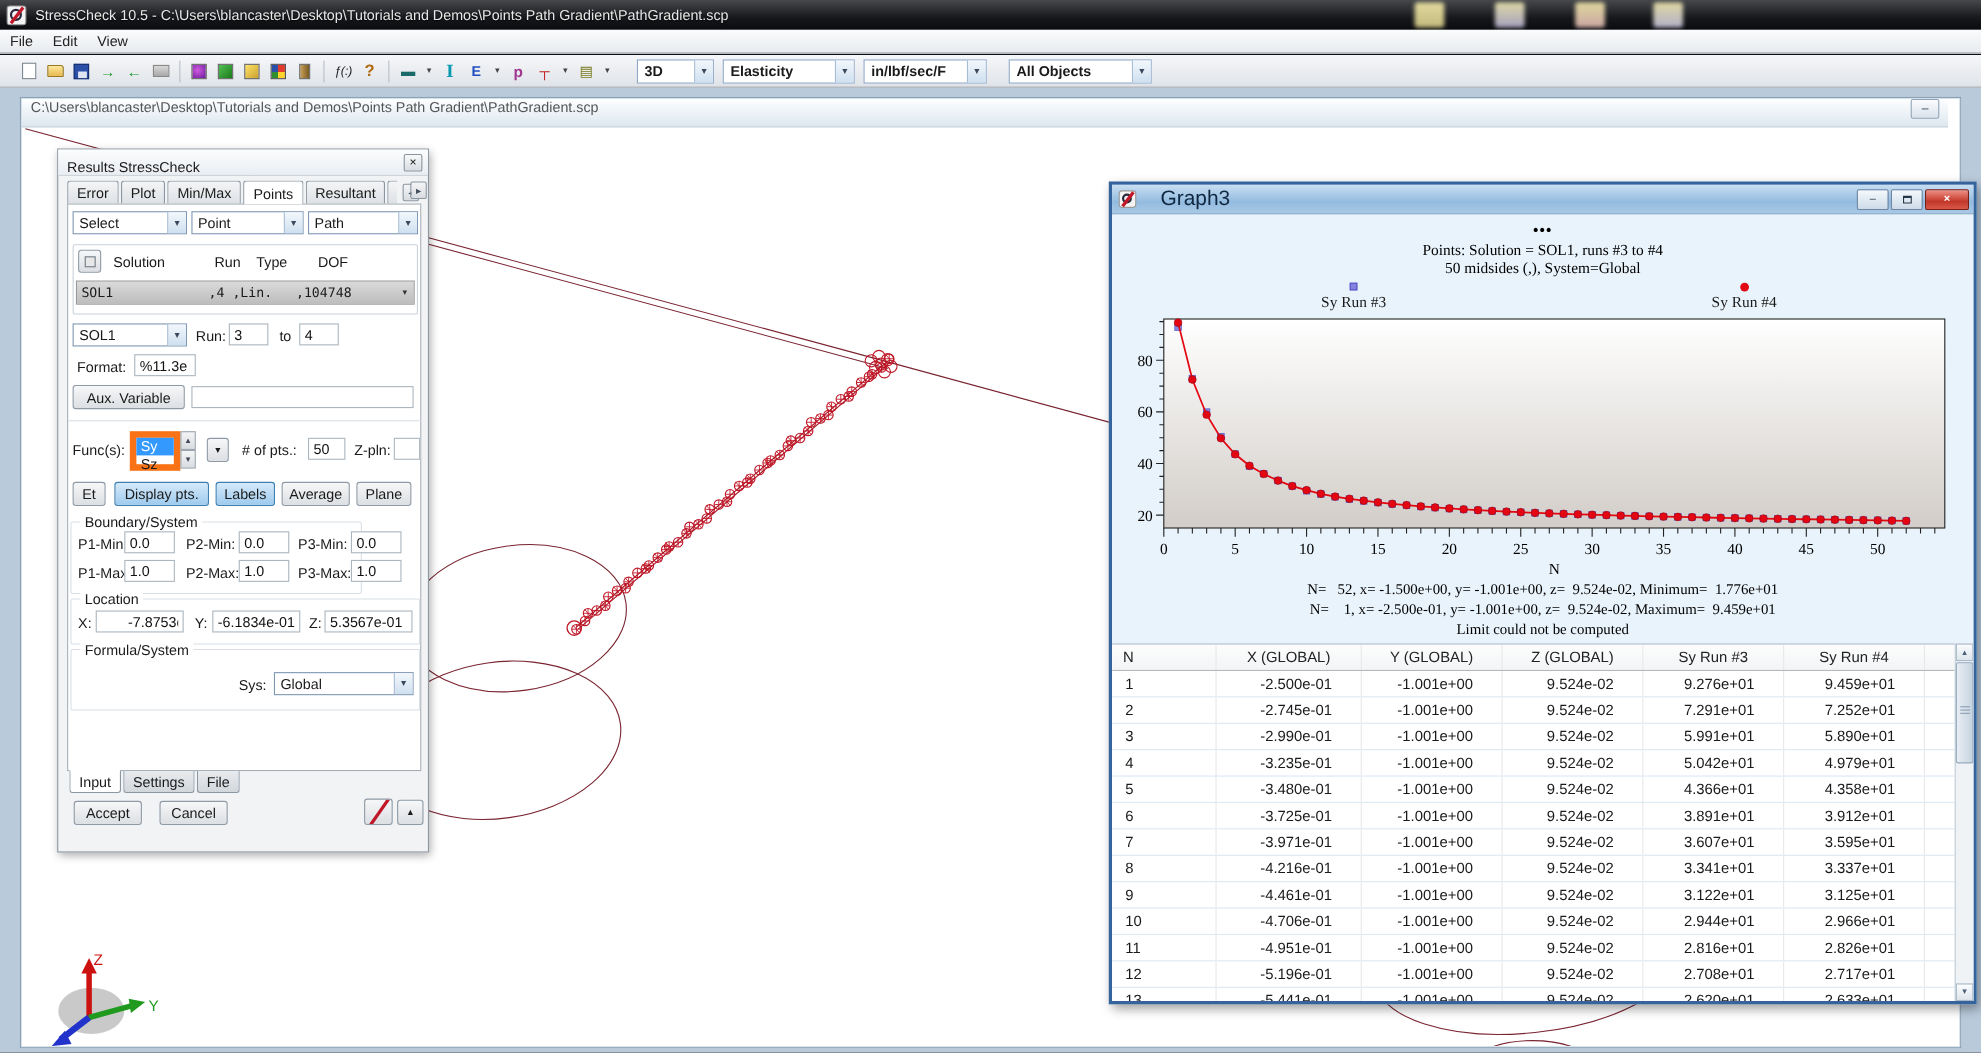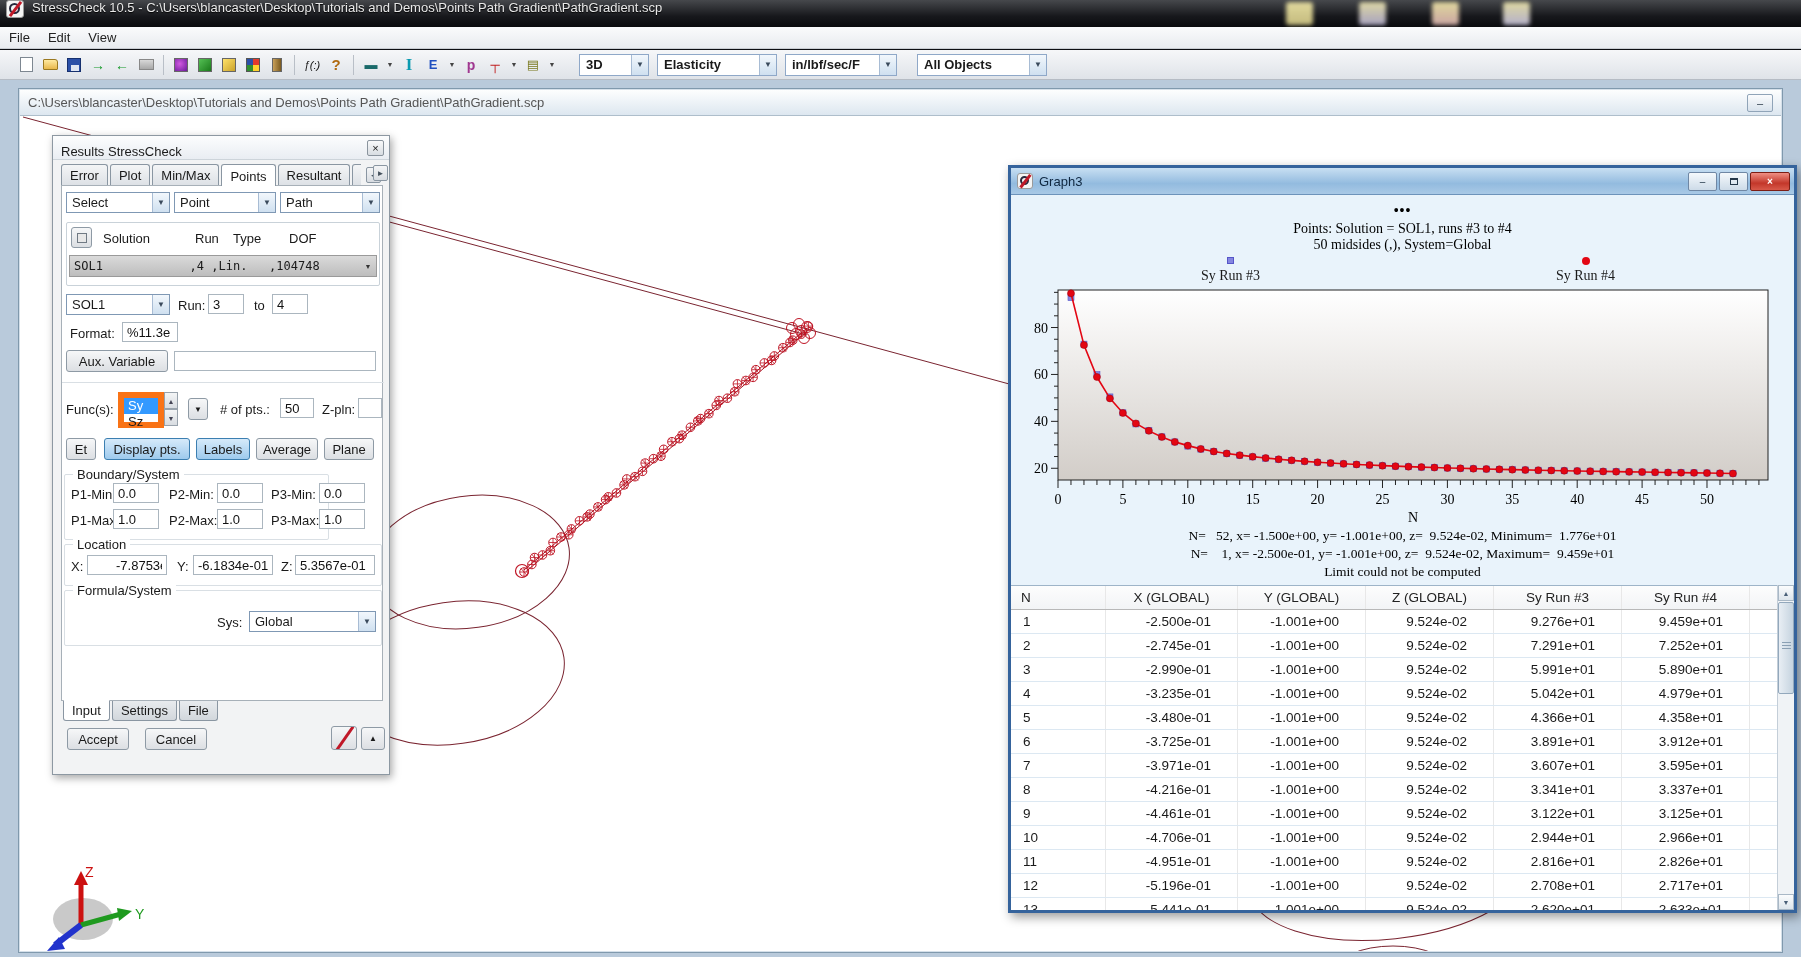--- a/index.html
+++ b/index.html
@@ -1,21 +1,21 @@
 <!DOCTYPE html>
 <html><head>
 <meta charset="utf-8">
 <style>
   * { margin:0; padding:0; box-sizing:border-box; }
   html,body { width:1801px; height:957px; overflow:hidden; }
   body { position:relative; background:#0c0e12; font-family:"Liberation Sans",sans-serif; font-size:13px; color:#1a1a1a; }
 
   
   #titlebar { position:absolute; left:0; top:0; width:1801px; height:27px;
-    background:linear-gradient(#46484c,#17181c 60%,#0a0b0e); display:flex; }
+    background:linear-gradient(#46484c,#17181c 60%,#0a0b0e); display:flex; align-items:center; }
   #titlebar .title { color:#e8e8e8; font-size:13px; margin-left:8px; text-shadow:0 1px 1px #000; }
   .sc-logo { width:18px; height:18px; margin-left:6px; background:#f4f4f4; border-radius:3px; position:relative; flex:0 0 auto; border:1px solid #9a9a9a; }
   .sc-logo i { position:absolute; left:2px; top:2px; width:11px; height:11px; border:2.5px solid #28283c; border-radius:50%; }
   .sc-logo b { position:absolute; left:7px; top:-1px; width:3px; height:18px; background:#c01828; transform:rotate(38deg); }
   .blob { position:absolute; top:2px; width:27px; height:23px; border-radius:3px; filter:blur(2px); opacity:.9; }
 
   #menubar { position:absolute; left:0; top:27px; width:1801px; height:22px;
     background:linear-gradient(#fafbfc,#e8ebef); border-bottom:1px solid #c8ccd2; display:flex; align-items:center; }
   #menubar span { padding:2px 9px; color:#222; cursor:default; }
 
@@ -35,22 +35,22 @@
     background:conic-gradient(#e23a2c 0 25%, #ffd22e 0 50%, #2f8f2f 0 75%, #2b50a8 0 100%); }
   .tcombo { height:22px; background:#fff; border:1px solid #8fa8c8; display:flex; align-items:center; margin:0 4px; }
   .tcombo .txt { padding:0 6px; flex:1; font-weight:bold; font-size:13px; }
   .tcombo .arr, .combo .arr { width:17px; height:100%; background:linear-gradient(#f2f7fc,#cfe0f0); border-left:1px solid #a8bcd4;
     display:flex; align-items:center; justify-content:center; font-size:8px; color:#3a4a5c; }
 
   
   #mdi { position:absolute; left:0; top:80px; width:1801px; height:877px; background:#b9cadb; }
   #docwin { position:absolute; left:18px; top:8px; width:1765px; height:865px; background:#fff;
     border:1px solid #8099ad; box-shadow:0 0 0 1px #d5e0ea inset; }
-  #doc-titlebar { position:absolute; left:1px; top:1px; right:1px; height:26px;
-    background:linear-gradient(#fdfefe,#dde7f0); border-bottom:1px solid #aebecb; display:flex; align-items:center; }
+  #doc-titlebar { position:absolute; left:1px; top:1px; right:11px; height:26px;
+    background:linear-gradient(#fdfefe,#dde7f0); border-bottom:1px solid #aebecb; display:flex; }
   #doc-titlebar .dtext { color:#555; margin-left:8px; font-size:13px; }
   .doc-min { margin-left:auto; margin-right:8px; width:26px; height:18px; background:linear-gradient(#fbfcfd,#d8e2ec);
     border:1px solid #90a4b8; border-radius:2px; text-align:center; line-height:16px; font-size:11px; color:#2a3a48; }
   #doc-canvas { position:absolute; left:1px; top:27px; right:1px; bottom:1px; background:#fff; overflow:hidden; }
   #model-svg { position:absolute; left:-19px; top:-107px; } 
 
   
   .win-btn { height:19px; border:1px solid #6f87a4; border-radius:2px; margin-left:2px;
     background:linear-gradient(#f5f9fc,#cddbe8); display:flex; align-items:center; justify-content:center; font-size:10px; color:#25384a; }
 
@@ -94,21 +94,21 @@
   .helpbtn { position:absolute; width:26px; height:24px; border:1px solid #8e9aa5; border-radius:3px;
     background:linear-gradient(#f6f7f8,#dcdfe3); font-weight:bold; font-size:15px; color:#111; overflow:hidden; }
   .helpbtn .q { position:absolute; left:8px; top:2px; }
   .helpbtn .slash { position:absolute; left:11px; top:-3px; width:3px; height:30px; background:#c01828; transform:rotate(35deg); }
 
   
   #graph3 { position:absolute; left:1008px; top:165px; width:789px; height:748px; z-index:20;
     border:3px solid #35639c; background:#e9f3fb; box-shadow:3px 4px 10px rgba(0,0,0,.4); }
   #g3-title { position:absolute; left:0; top:0; right:0; height:27px; display:flex; align-items:center;
     background:linear-gradient(#c8dff2,#93bbdf 60%,#a9c9e6); border-bottom:1px solid #6d93ba; }
-  #g3-title .ttext { margin-left:6px; font-size:13px; color:#0f2740; }
+  #g3-title .ttext { margin-left:22px; font-size:19px; color:#0f2740; }
   #g3-title .btns { margin-left:auto; margin-right:4px; display:flex; }
   .g3btn { width:29px; } .g3btn.close { width:40px; background:linear-gradient(#ef8f84,#c3372a 60%,#d8594a); color:#fff; font-weight:bold; border-color:#7c1d14; }
   .maxglyph { width:8px; height:7px; border:1px solid #25384a; border-top-width:2px; }
   #g3-content { position:absolute; left:0; top:27px; width:783px; height:715px; background:#e9f3fb; overflow:hidden; }
   .gtitle { position:absolute; left:0; width:783px; text-align:center; font-family:"Liberation Serif",serif; font-size:14px; color:#000; }
   .legend-item { position:absolute; display:flex; flex-direction:column; align-items:center; font-family:"Liberation Serif",serif; font-size:14px; }
   .lg-sq { width:7px; height:7px; background:#8585e0; border:1px solid #5555c8; margin-bottom:4px; }
   .lg-dot { width:8px; height:8px; background:#e30613; border-radius:50%; margin-bottom:3px; }
   #plot-svg { position:absolute; left:0; top:58px; }
   #g3-footer { position:absolute; left:0; top:332px; width:783px; text-align:center;

